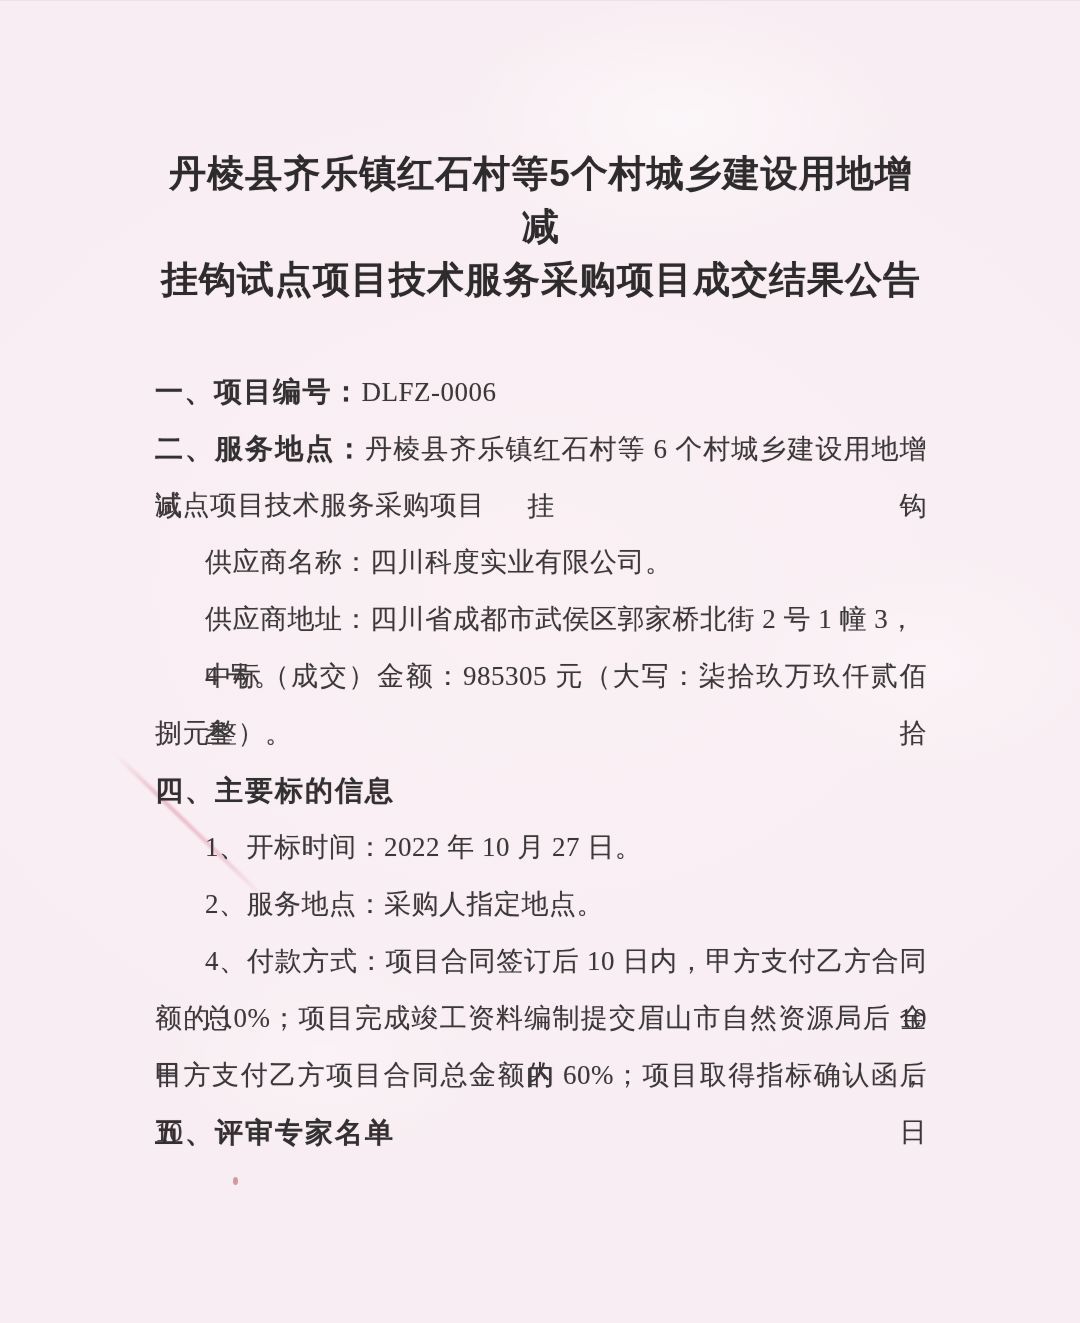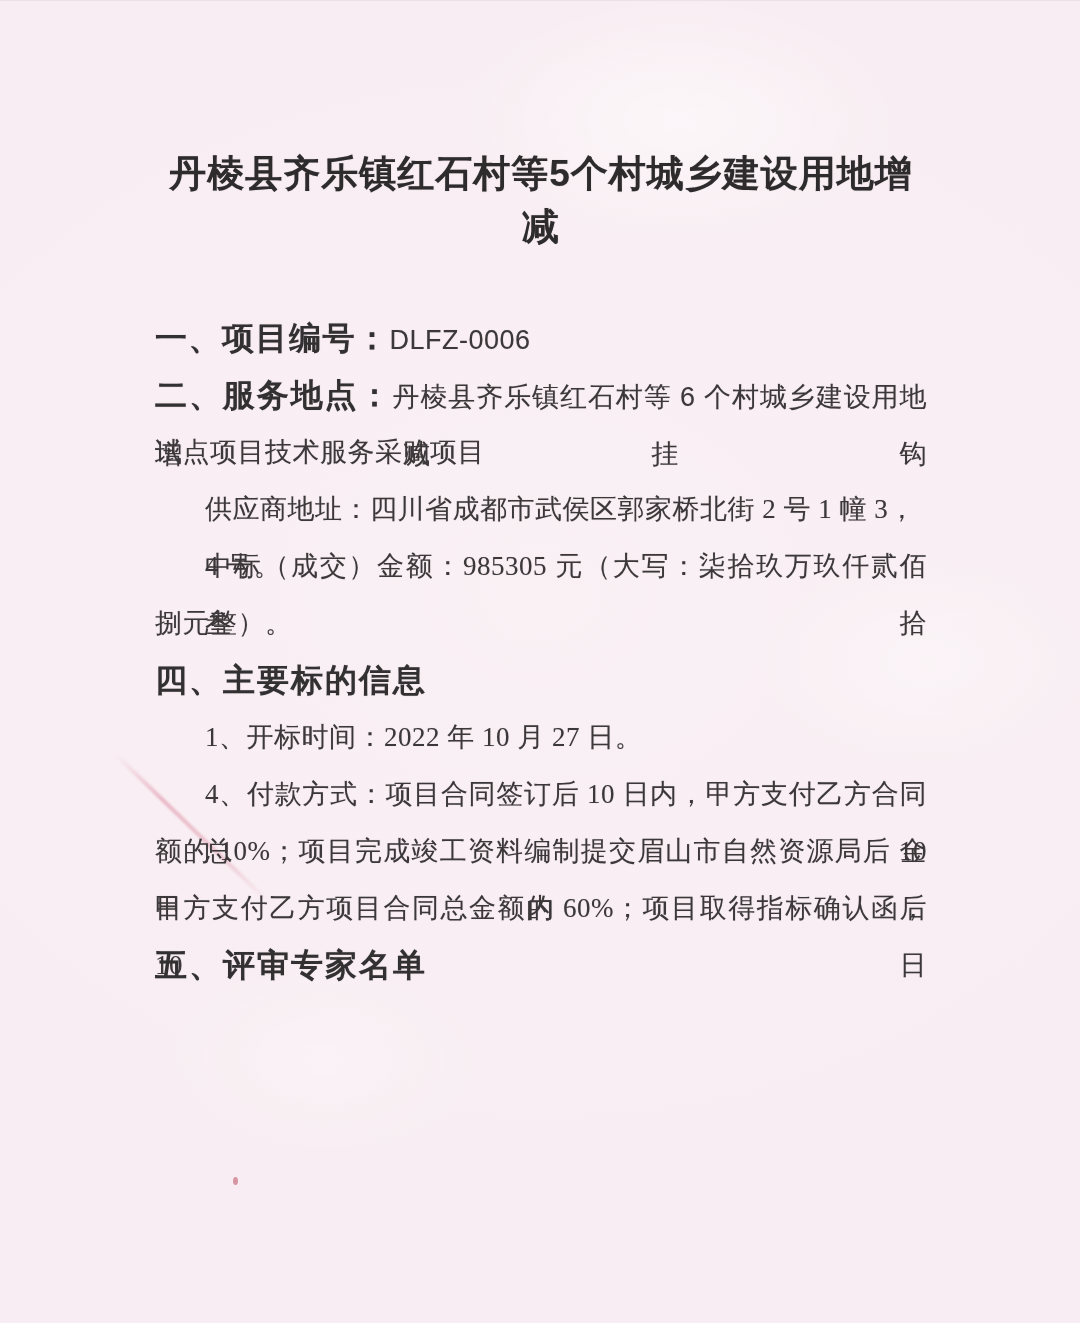--- a/index.html
+++ b/index.html
@@ -43,25 +43,25 @@
     color: #3c383a;
     text-shadow: 0 0 1px rgba(60,56,58,0.25);
   }
   .line.indent { padding-left: 50px; }
   .line.justify { text-align: justify; text-align-last: justify; }
   .sec, .label {
     font-family: "Liberation Sans", "DejaVu Sans", sans-serif;
     font-weight: 700;
     color: #333032;
     letter-spacing: 2px;
-    font-size: 32px;
+    font-size: 28px;
     text-shadow: 0 0 1px rgba(51,48,50,0.3);
   }
   .label { letter-spacing: 1.5px; }
-  .serif-val { font-family: Liberation Sans, sans-serif; }
+  .serif-val { font-family: Liberation Serif, serif; }
   .streak {
     position: absolute;
     left: 117px;
     top: 752px;
     width: 210px;
     height: 4px;
     transform: rotate(44deg);
     transform-origin: left top;
     background: linear-gradient(90deg,
       rgba(228,166,183,0) 0%,
@@ -87,42 +87,45 @@
 
 <div class="page">
 
   <div class="streak"></div>
   <div class="speck"></div>
 
   <div class="content">
 
     <div class="doc-title">
       <div>丹棱县齐乐镇红石村等5个村城乡建设用地增减</div>
+      <div>挂钩试点项目技术服务采购项目成交结果公告</div>
     </div>
 
     <div class="lines">
 
       <div class="line"><span class="label">一、项目编号：</span><span class="serif-val">DLFZ-0006</span></div>
 
       <div class="line justify"><span class="label">二、服务地点：</span><span class="serif-val">丹棱县齐乐镇红石村等 6 个村城乡建设用地增减挂钩</span></div>
 
       <div class="line">试点项目技术服务采购项目</div>
 
 
+      <div class="line indent">供应商名称：四川科度实业有限公司。</div>
 
       <div class="line indent">供应商地址：四川省成都市武侯区郭家桥北街 2 号 1 幢 3，4 号。</div>
 
       <div class="line indent justify">中标（成交）金额：985305 元（大写：柒拾玖万玖仟贰佰叁拾</div>
 
       <div class="line">捌元整）。</div>
 
       <div class="line sec">四、主要标的信息</div>
 
       <div class="line indent">1、开标时间：2022 年 10 月 27 日。</div>
 
+      <div class="line indent">2、服务地点：采购人指定地点。</div>
 
 
       <div class="line indent justify">4、付款方式：项目合同签订后 10 日内，甲方支付乙方合同总金</div>
 
       <div class="line justify">额的 10%；项目完成竣工资料编制提交眉山市自然资源局后 10 日内，</div>
 
       <div class="line justify">甲方支付乙方项目合同总金额的 60%；项目取得指标确认函后 10 日</div>
 
 
       <div class="line sec">五、评审专家名单</div>

